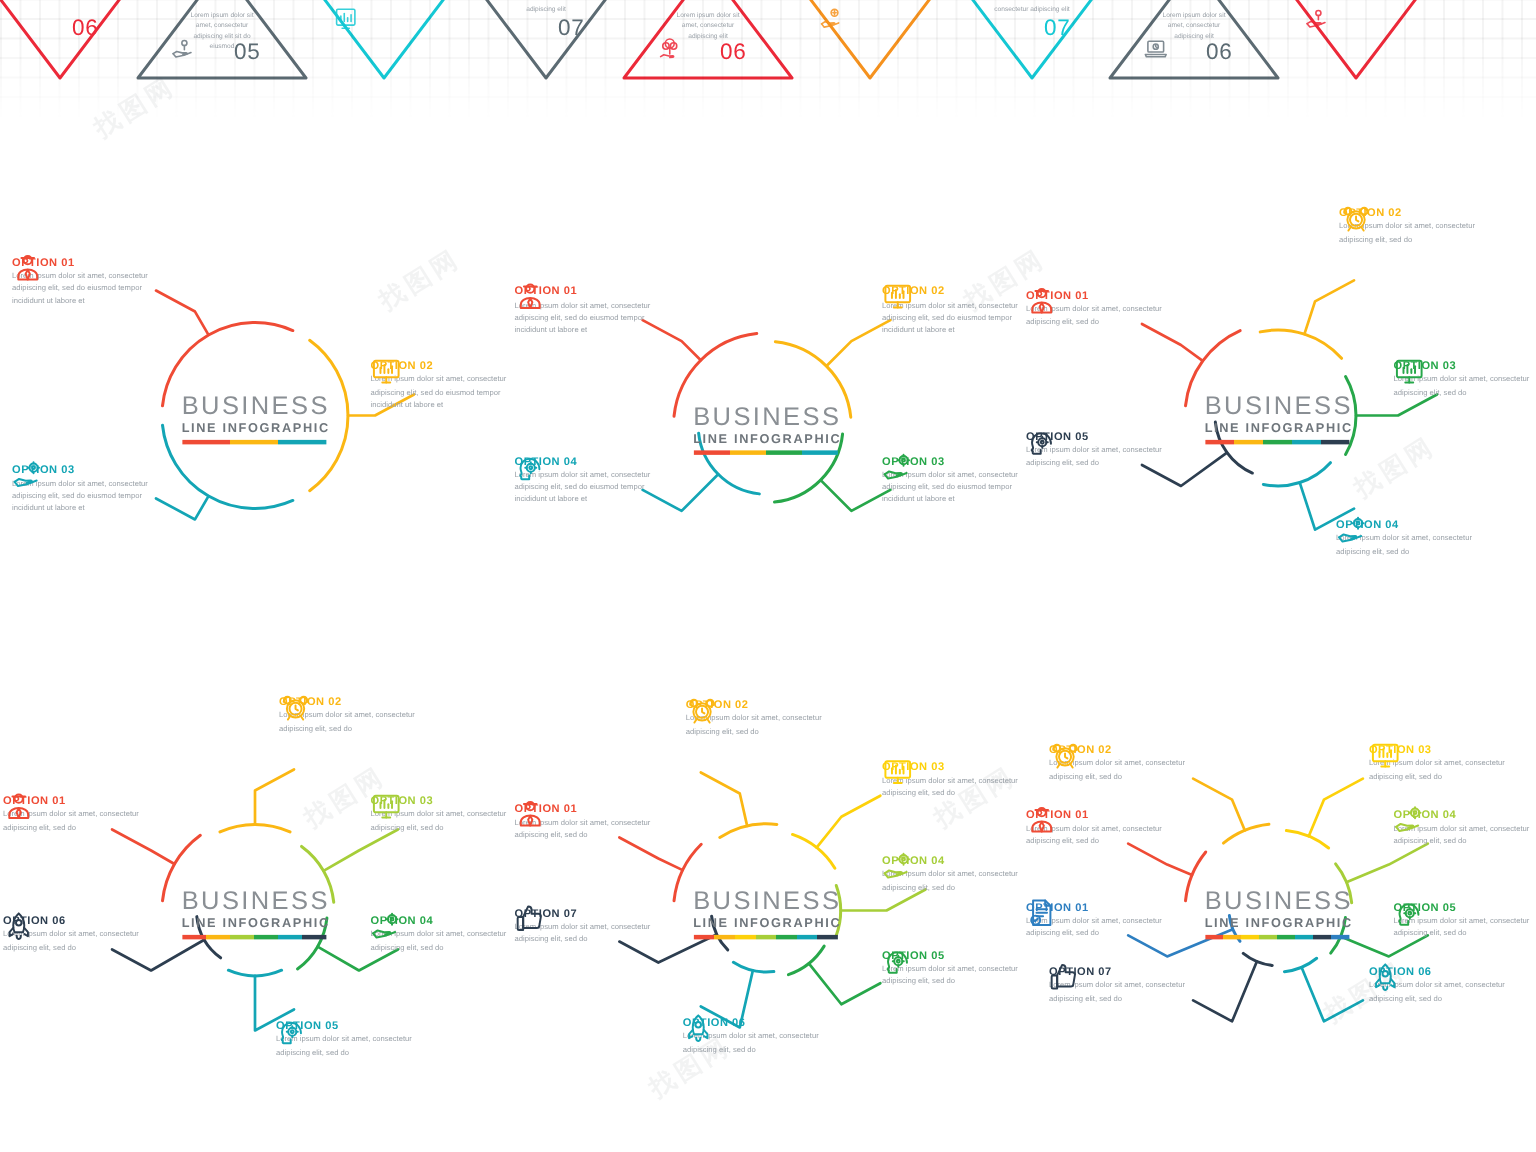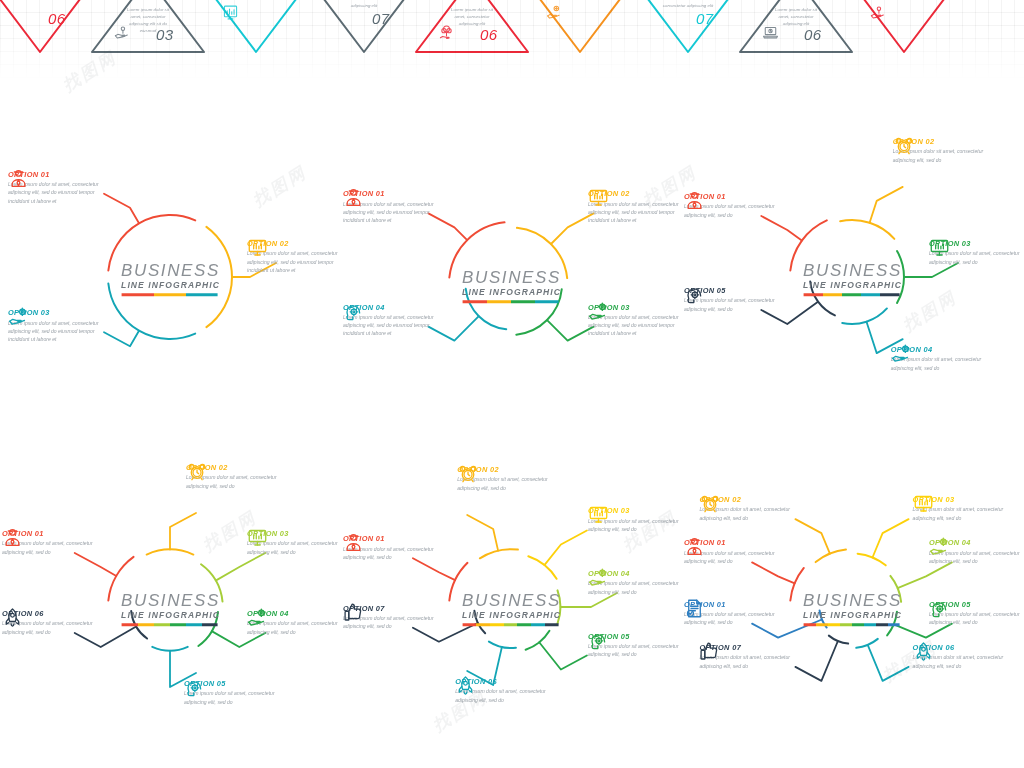--- a/index.html
+++ b/index.html
@@ -2,21 +2,21 @@
 <html><head>
 <meta charset="utf-8">
 <style>
   html,body{margin:0;padding:0;}
   body{
     width:1024px;height:768px;overflow:hidden;
     background:#ffffff;
     font-family:"Liberation Sans", sans-serif;
     position:relative;
   }
-  .sheet{position:absolute;inset:0;font-style:italic;}
+  .sheet{position:absolute;inset:0;}
 
   
   .tri-band{position:absolute;left:0;top:0;width:1024px;height:78px;overflow:hidden;}
   .tri-grid{position:absolute;left:0;top:-40px;width:1024px;height:120px;
     background-image:
       linear-gradient(to right, rgba(0,0,0,.045) 1px, transparent 1px),
       linear-gradient(to bottom, rgba(0,0,0,.045) 1px, transparent 1px);
     background-size:13px 13px;
     -webkit-mask-image:linear-gradient(to bottom, #000 55%, transparent 100%);
     mask-image:linear-gradient(to bottom, #000 55%, transparent 100%);
@@ -73,21 +73,21 @@
         <path d="M 200 -22 L 312 -22 L 256 52 Z" stroke="#14c8d4" stroke-width="2" fill="none" stroke-linejoin="round"></path>
         <path d="M 308 -22 L 420 -22 L 364 52 Z" stroke="#5c6b73" stroke-width="2" fill="none" stroke-linejoin="round"></path>
         <path d="M 472 -22 L 528 52 L 416 52 Z" stroke="#ed2939" stroke-width="2" fill="none" stroke-linejoin="round"></path>
         <path d="M 524 -22 L 636 -22 L 580 52 Z" stroke="#f6921e" stroke-width="2" fill="none" stroke-linejoin="round"></path>
         <path d="M 632 -22 L 744 -22 L 688 52 Z" stroke="#14c8d4" stroke-width="2" fill="none" stroke-linejoin="round"></path>
         <path d="M 796 -22 L 852 52 L 740 52 Z" stroke="#5c6b73" stroke-width="2" fill="none" stroke-linejoin="round"></path>
         <path d="M 848 -22 L 960 -22 L 904 52 Z" stroke="#ed2939" stroke-width="2" fill="none" stroke-linejoin="round"></path>
       </svg>
     <div id="tri-labels">
         <div style="position: absolute; left: 48px; top: 10px; font-size: 15px; font-weight: 400; color: rgb(237, 41, 57); letter-spacing: 0.5px;">06</div>
-        <div style="position: absolute; left: 156px; top: 26px; font-size: 15px; font-weight: 400; color: rgb(92, 107, 115); letter-spacing: 0.5px;">03</div>
+        <div style="position: absolute; left: 156px; top: 26px; font-size: 15px; font-weight: 400; color: rgb(92, 107, 115); letter-spacing: 0.5px;">05</div>
         <div style="position: absolute; left: 122px; top: 6px; width: 52px; font-size: 4.4px; line-height: 1.6; color: rgb(154, 161, 168); text-align: center;">Lorem ipsum dolor sit amet, consectetur adipiscing elit sit do eiusmod</div>
         <div style="position: absolute; left: 114px; top: 24px; opacity: 0.85;"><svg width="17" height="17" viewBox="0 0 24 24" fill="none" stroke="#6b7780" stroke-width="1.5" stroke-linecap="round" stroke-linejoin="round">
             <circle cx="12.6" cy="6.6" r="2.4"></circle>
             <path d="M12.6 9v4"></path>
             <path d="M2 16.6l3.4-2 5 1.3 4-.2c1 0 1 1.4 0 1.5l-3.2.3"></path>
             <path d="M2 16.6l2.6 3.2 7.6-1.6 6.6-2.6"></path>
           </svg></div>
         <div style="position: absolute; left: 222px; top: 4px; opacity: 0.85;"><svg width="17" height="17" viewBox="0 0 24 24" fill="none" stroke="#14c8d4" stroke-width="1.5" stroke-linecap="round" stroke-linejoin="round">
             <rect x="3.4" y="3" width="17.2" height="15" rx="1.2"></rect>
             <line x1="7.4" y1="14.6" x2="7.4" y2="9.4"></line>

